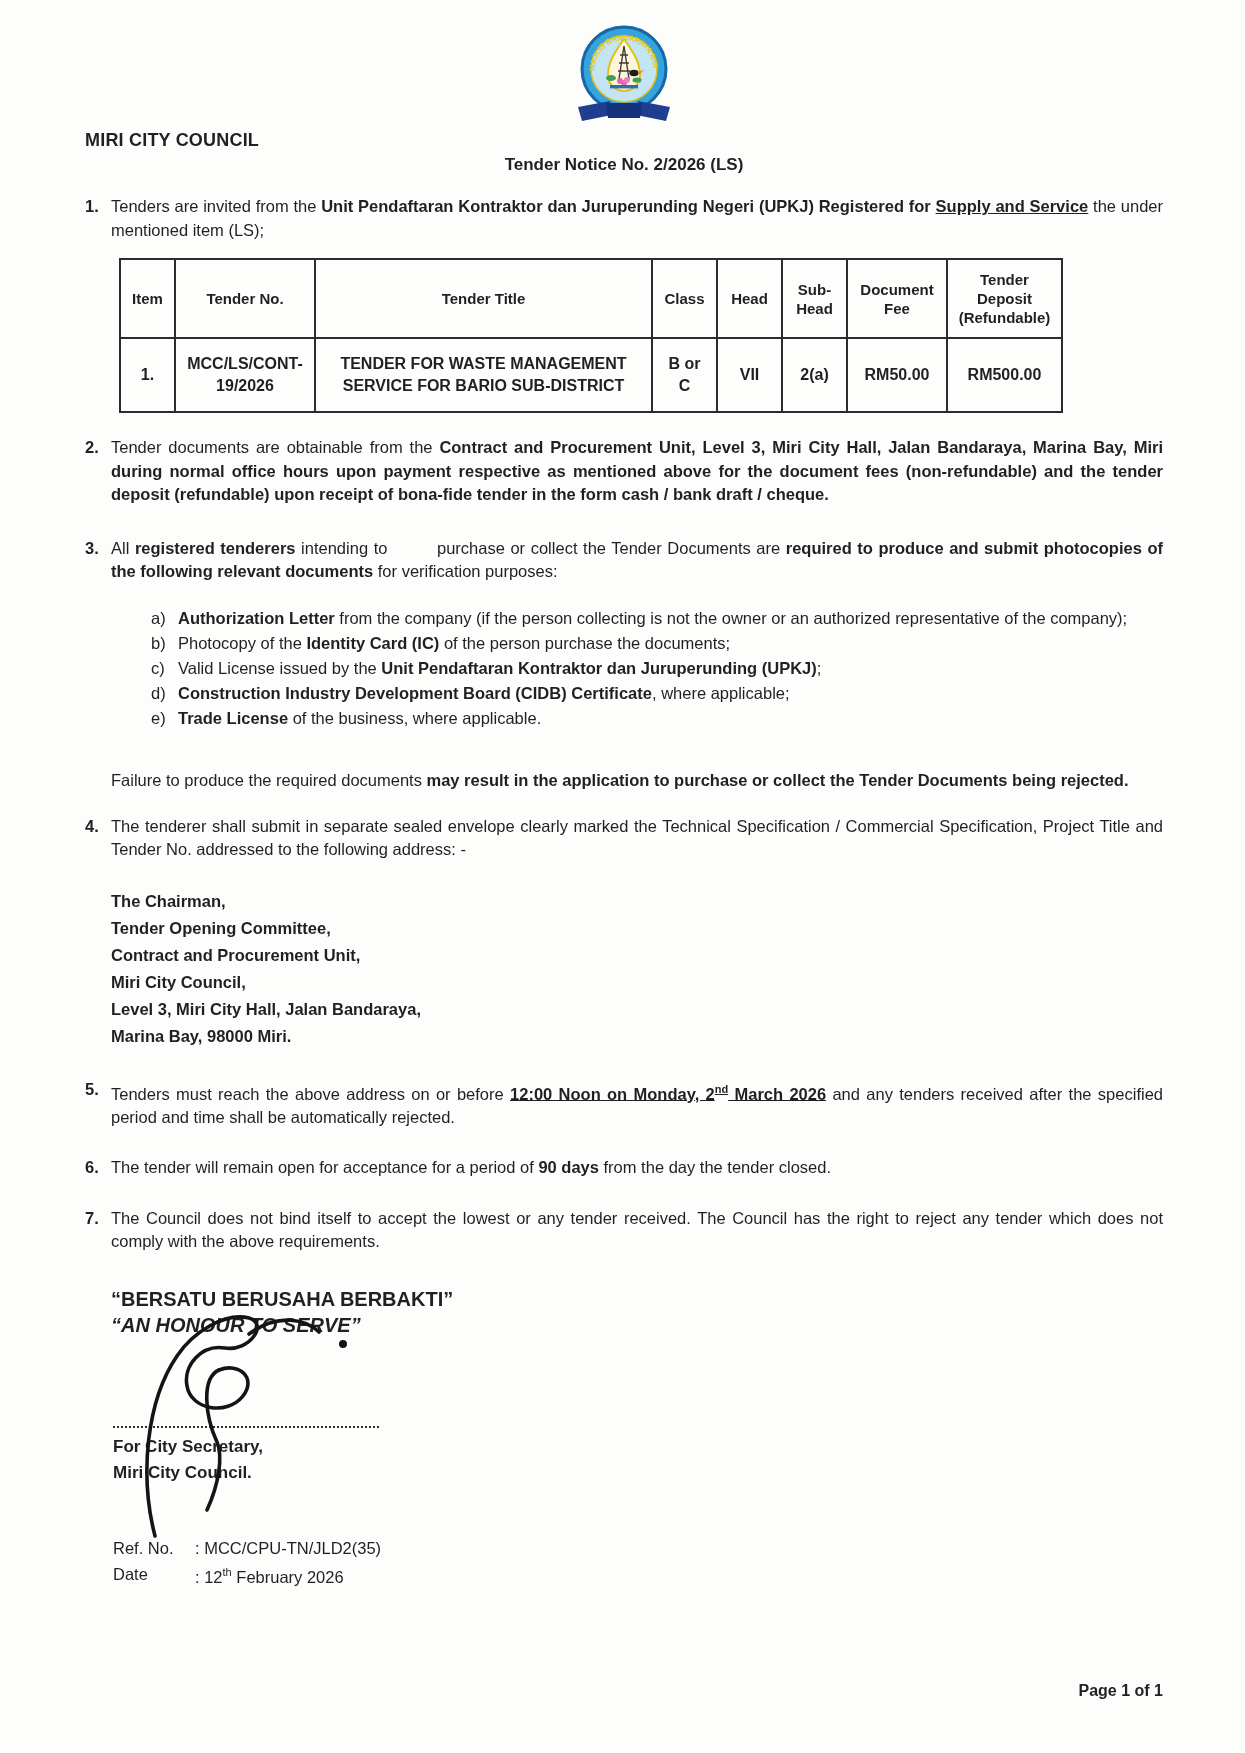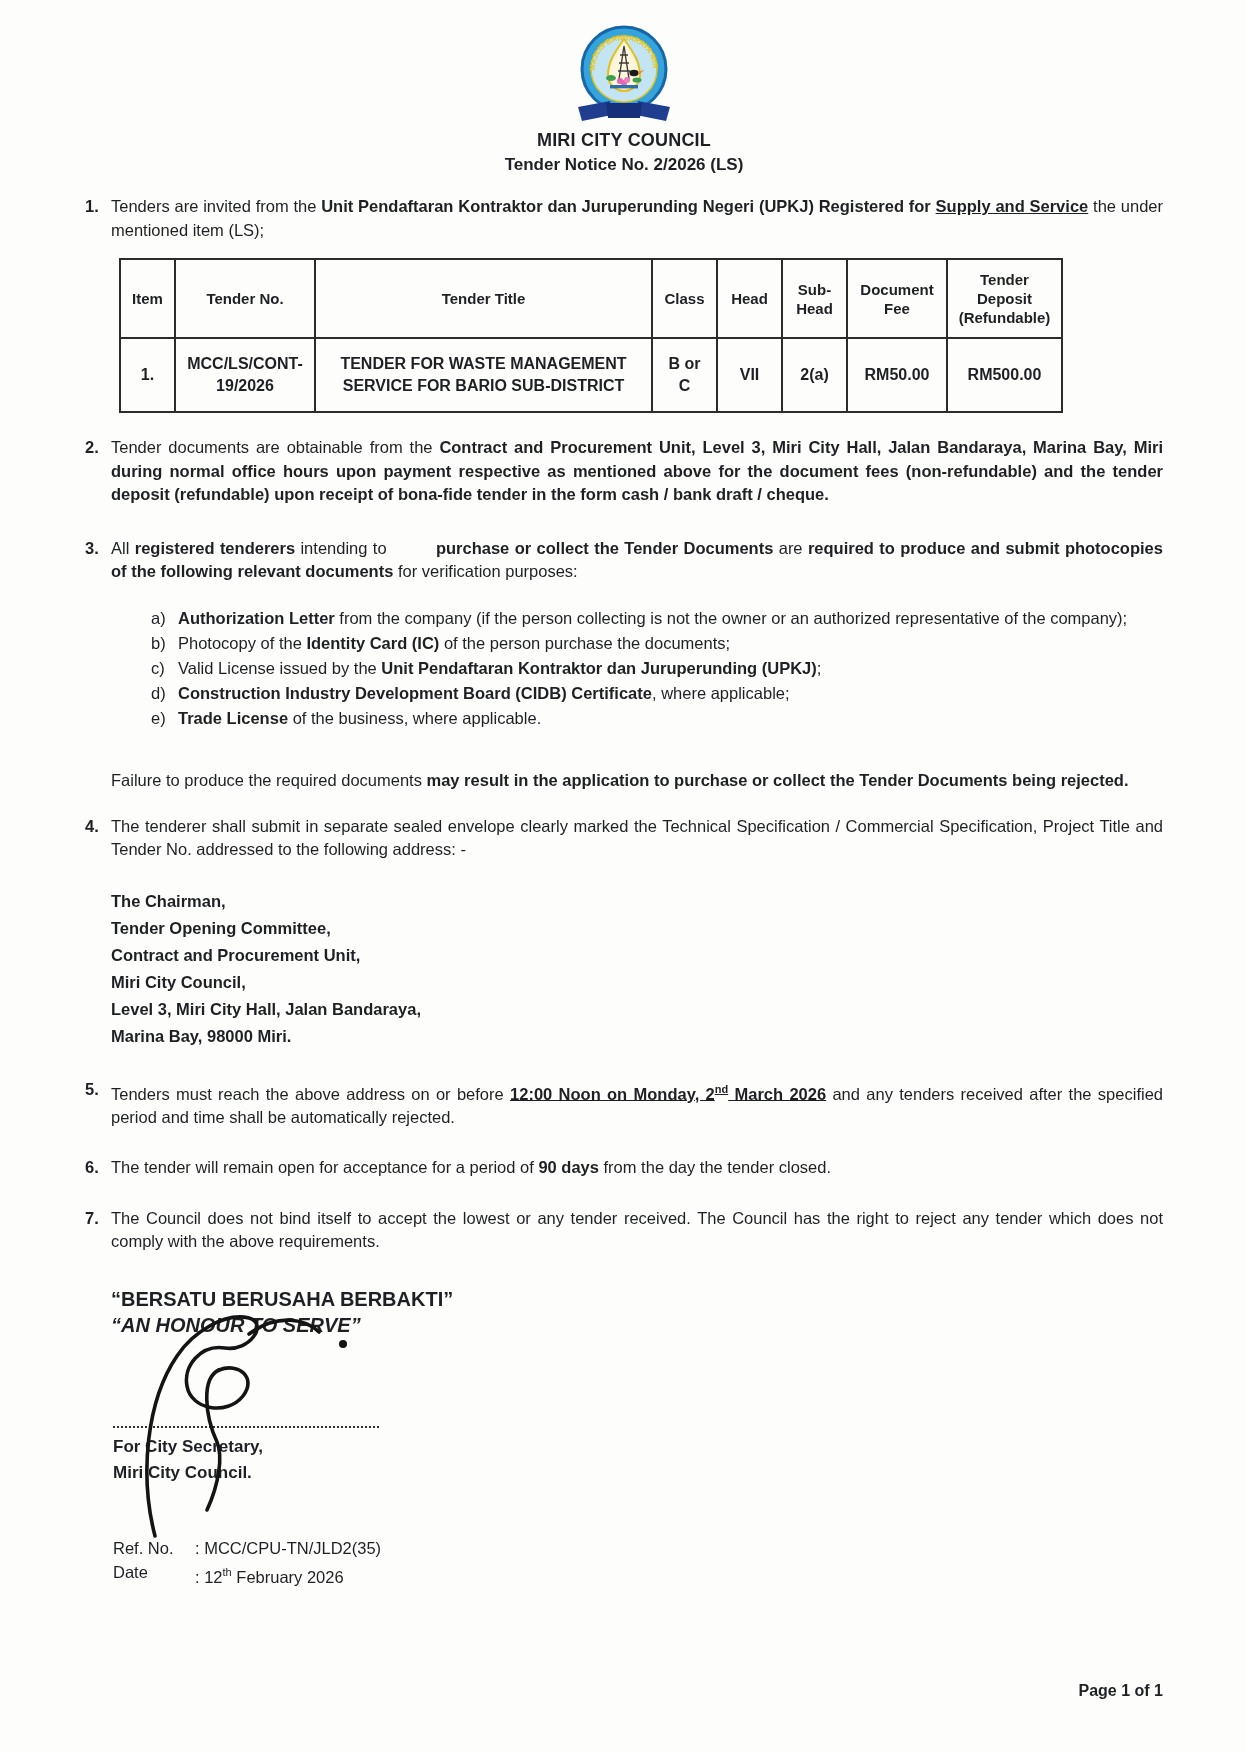--- a/index.html
+++ b/index.html
@@ -4,21 +4,21 @@
 <style>
   * { margin:0; padding:0; box-sizing:border-box; }
   html,body { background:#9a9a9a; }
   .page {
     width:1245px; height:1753px; margin:0 auto; position:relative;
     background:#fdfdfb; color:#1e2024; overflow:hidden;
     font-family:"Liberation Sans", sans-serif;
     padding:24px 82px 0 85px;
   }
   .logo-wrap { display:flex; justify-content:center; }
-  .doc-title { text-align:center; font-size:18px; font-weight:bold; letter-spacing:.2px; margin-top:2px; }
+  .doc-title { font-size:18px; font-weight:bold; letter-spacing:.2px; margin-top:2px; }
   .doc-subtitle { text-align:center; font-size:17px; font-weight:bold; margin-top:4px; }
 
   .item { display:flex; margin-top:23px; }
   .item .num { flex:0 0 26px; font-weight:bold; font-size:16.5px; line-height:23.5px; }
   .item .body { flex:1; font-size:16.5px; line-height:23.5px; text-align:justify; }
 
   table.tender-table { border-collapse:collapse; table-layout:fixed; width:942px; margin:16px 0 0 34px; }
   table.tender-table th, table.tender-table td { border:2px solid #2c2c2c; vertical-align:middle; }
   table.tender-table th { font-size:15px; font-weight:bold; padding:10px 4px; line-height:19px; text-align:center; }
   table.tender-table td { font-size:16px; font-weight:bold; padding:14px 8px; line-height:22px; text-align:center; }
@@ -36,21 +36,21 @@
   .motto { margin-top:32px; font-size:20px; font-weight:bold; line-height:26px; }
   .motto-l2 { font-style:italic; }
 
   .sig-wrap { position:relative; margin-left:28px; }
   .sig-space { height:88px; }
   .sig-svg { position:absolute; left:8px; top:-34px; z-index:2; pointer-events:none; }
   .dotline { width:266px; border-bottom:2.5px dotted #2e2e2e; height:2px; }
   .sig-name { font-size:17px; font-weight:bold; line-height:26px; margin-top:6px; }
 
   .ref-block { margin-left:28px; margin-top:50px; font-size:16.5px; line-height:24px; }
-  .ref-row { display:flex; }
+  .ref-row { display:flex;align-items:center; }
   .ref-label { flex:0 0 82px; }
   sup { font-size:11px; }
 
   .page-footer { position:absolute; top:1682px; right:82px; font-size:16px; font-weight:bold; }
 </style>
 </head>
 <body>
 
 <div class="page">
 
@@ -124,21 +124,21 @@
   </table>
 
   <div class="item">
     <div class="num">2.</div>
     <div class="body"><span>Tender documents are obtainable from the </span><span style="font-weight: bold;">Contract and Procurement Unit, Level 3, Miri City Hall, Jalan Bandaraya, Marina Bay, Miri during normal office hours upon payment respective as mentioned above for the document fees (non-refundable) and the tender deposit (refundable) upon receipt of bona-fide tender in the form cash / bank draft / cheque.</span></div>
   </div>
 
   <div class="item" style="margin-top:30px;">
     <div class="num">3.</div>
     <div class="body">
-      <div><span>All </span><span style="font-weight: bold;">registered tenderers</span><span> intending to </span><span style="font-weight: bold; margin-left: 44px;">purchase or collect the Tender Documents</span><span> are </span><span style="font-weight: bold;">required to produce and submit photocopies of the following relevant documents</span><span> for verification purposes:</span></div>
+      <div><span>All </span><span style="font-weight: bold;">registered tenderers</span><span> intending to </span><span style="font-weight: normal; margin-left: 44px;">purchase or collect the Tender Documents</span><span> are </span><span style="font-weight: bold;">required to produce and submit photocopies of the following relevant documents</span><span> for verification purposes:</span></div>
       <div class="sub-list">
         <div class="sub-item">
           <div class="letter">a)</div>
           <div class="sbody"><span style="font-weight: bold;">Authorization Letter</span><span> from the company (if the person collecting is not the owner or an authorized representative of the company);</span></div>
         </div>
         <div class="sub-item">
           <div class="letter">b)</div>
           <div class="sbody"><span>Photocopy of the </span><span style="font-weight: bold;">Identity Card (IC)</span><span> of the person purchase the documents;</span></div>
         </div>
         <div class="sub-item">

